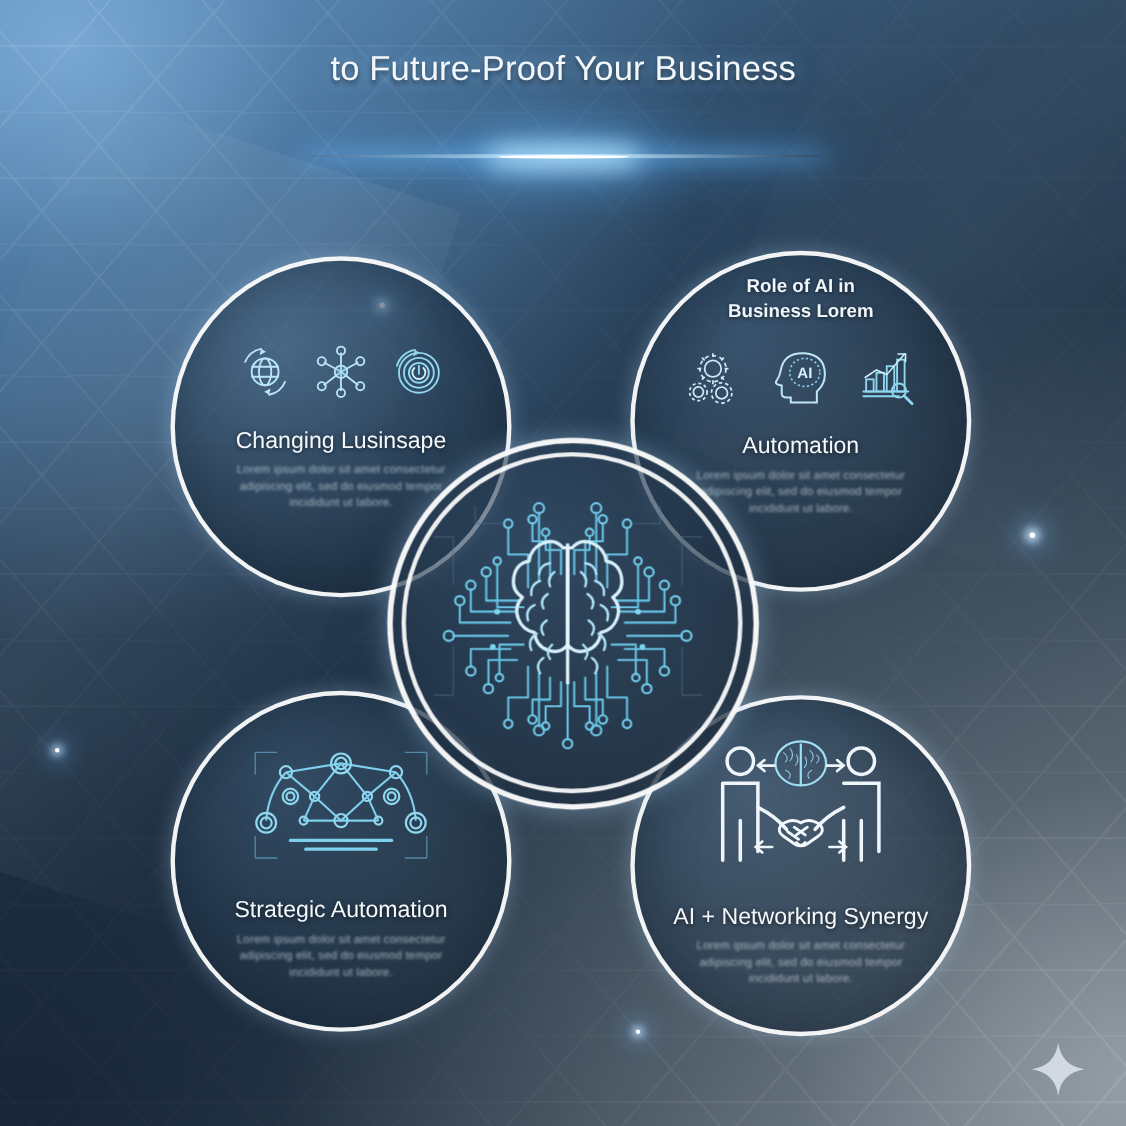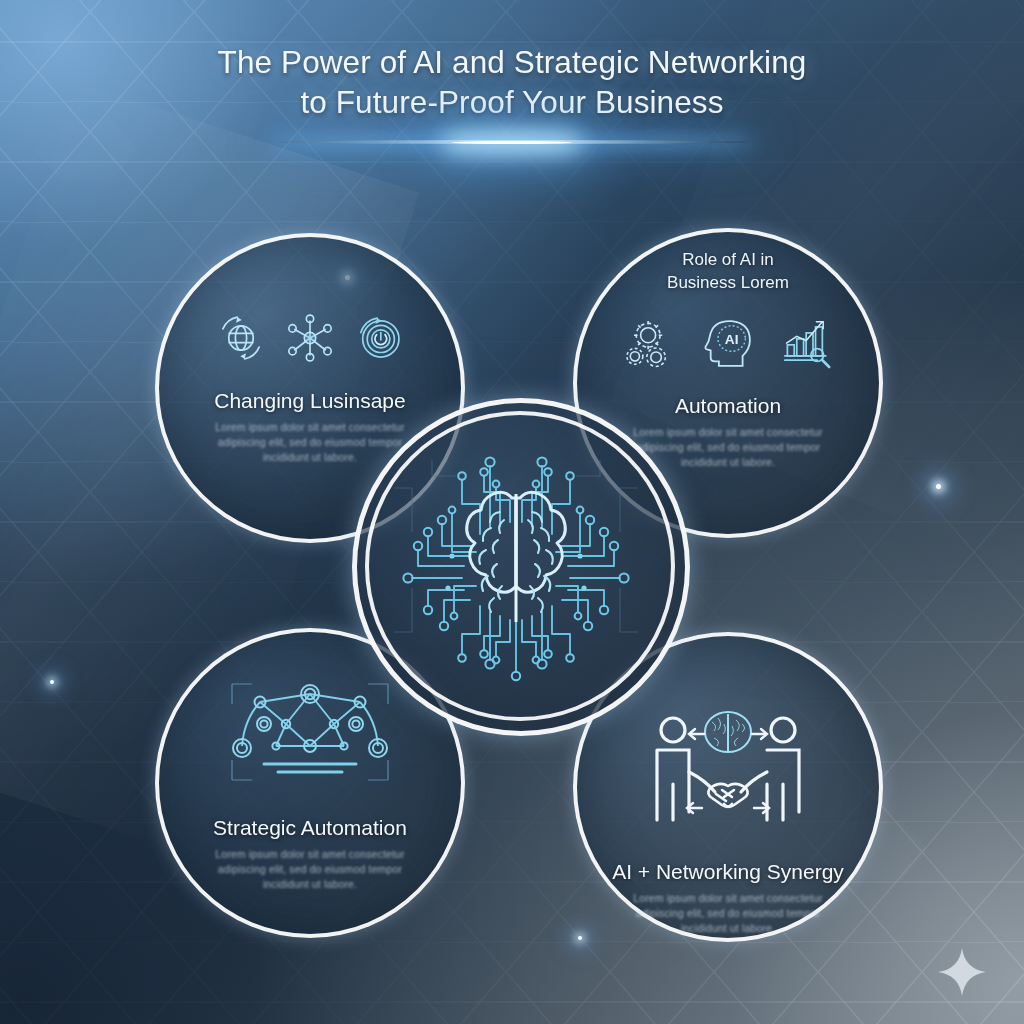--- a/index.html
+++ b/index.html
@@ -40,35 +40,35 @@
     background:radial-gradient(circle at 34% 26%, rgba(70,100,130,.50) 0%, rgba(38,58,78,.62) 55%, rgba(26,40,55,.66) 100%);
     backdrop-filter:blur(.5px);}
   #bubble-tl{left:155px;top:233px;width:302px;height:302px;}
   #bubble-tr{left:573px;top:228px;width:302px;height:302px;}
   #bubble-bl{left:155px;top:628px;width:302px;height:302px;}
   #bubble-br{left:573px;top:632px;width:302px;height:302px;}
 
   .bubble-inner{position:absolute;left:0;top:0;width:100%;height:100%;
     display:flex;flex-direction:column;align-items:center;}
   .cap-title{color:#eef5fb;font-size:17px;line-height:23px;text-align:center;
-    text-shadow:0 1px 4px rgba(0,0,0,.6);font-weight:400;}
+    text-shadow:0 1px 4px rgba(0,0,0,.6);font-weight:700;}
   .icon-row{display:flex;align-items:center;justify-content:center;gap:12px;}
   .head-label{color:#f3f8fc;font-size:21px;font-weight:400;text-align:center;
     text-shadow:0 1px 5px rgba(0,0,0,.65);}
   .body-text{color:rgba(206,216,226,.52);font-size:10.5px;line-height:15px;text-align:center;
     width:215px;filter:blur(.85px);text-shadow:0 0 2px rgba(255,255,255,.25);letter-spacing:.15px;}
 
   
   #bubble-tl .bubble-inner{padding-top:72px;}
   #bubble-tl .icon-row{margin-bottom:22px;}
   #bubble-tr .bubble-inner{padding-top:16px;}
   #bubble-tr .icon-row{margin-top:18px;margin-bottom:18px;}
   #bubble-bl .bubble-inner{padding-top:48px;}
   #bubble-bl .icon-row{margin-bottom:32px;}
-  #bubble-br .bubble-inner{padding-top:36px;justify-content:center;}
+  #bubble-br .bubble-inner{padding-top:36px;}
   #bubble-br .icon-row{margin-bottom:22px;}
 
   
   #center-ring{position:absolute;left:352px;top:398px;width:328px;height:328px;border-radius:50%;
     border:5px solid rgba(255,255,255,.95);
     box-shadow:0 0 24px rgba(175,215,250,.40);
     background:radial-gradient(circle at 40% 30%, rgba(58,85,112,.55) 0%, rgba(34,52,72,.72) 58%, rgba(24,38,54,.80) 100%);}
   #center-ring2{position:absolute;left:365px;top:411px;width:302px;height:302px;border-radius:50%;
     border:4px solid rgba(255,255,255,.92);}
   #center-icon{position:absolute;left:384px;top:436px;width:264px;height:252px;}
@@ -117,21 +117,20 @@
   <div class="spark" style="left:345px;top:275px;width:5px;height:5px;box-shadow:0 0 9px 4px rgba(190,228,255,.95),0 0 22px 10px rgba(110,180,245,.45);"></div>
   <div class="spark" style="left:936px;top:484px;width:5px;height:5px;box-shadow:0 0 9px 4px rgba(205,232,255,.95),0 0 24px 11px rgba(120,185,245,.42);"></div>
   <div class="spark" style="left:50px;top:680px;width:4px;height:4px;box-shadow:0 0 8px 3px rgba(200,228,255,.9),0 0 20px 9px rgba(110,175,240,.35);"></div>
   <div class="spark" style="left:578px;top:936px;width:4px;height:4px;box-shadow:0 0 8px 3px rgba(200,228,255,.9),0 0 20px 9px rgba(110,175,240,.35);"></div>
 
   <svg id="star4" viewBox="0 0 100 100">
     <path d="M50 2 C54 30 70 46 98 50 C70 54 54 70 50 98 C46 70 30 54 2 50 C30 46 46 30 50 2 Z" fill="rgba(236,242,248,0.92)"></path>
   </svg>
 
   <div id="header">
-    <div id="title-l1">The Power of AI and Strategic Networking</div>
     <div id="title-l2">to Future-Proof Your Business</div>
   </div>
   <div id="divider"></div>
   <div id="divider-core"></div>
 
   <div class="bubble" id="bubble-tl">
     <div class="bubble-inner">
       <div class="icon-row">
 
         <svg width="58" height="58" viewBox="0 0 64 64">

